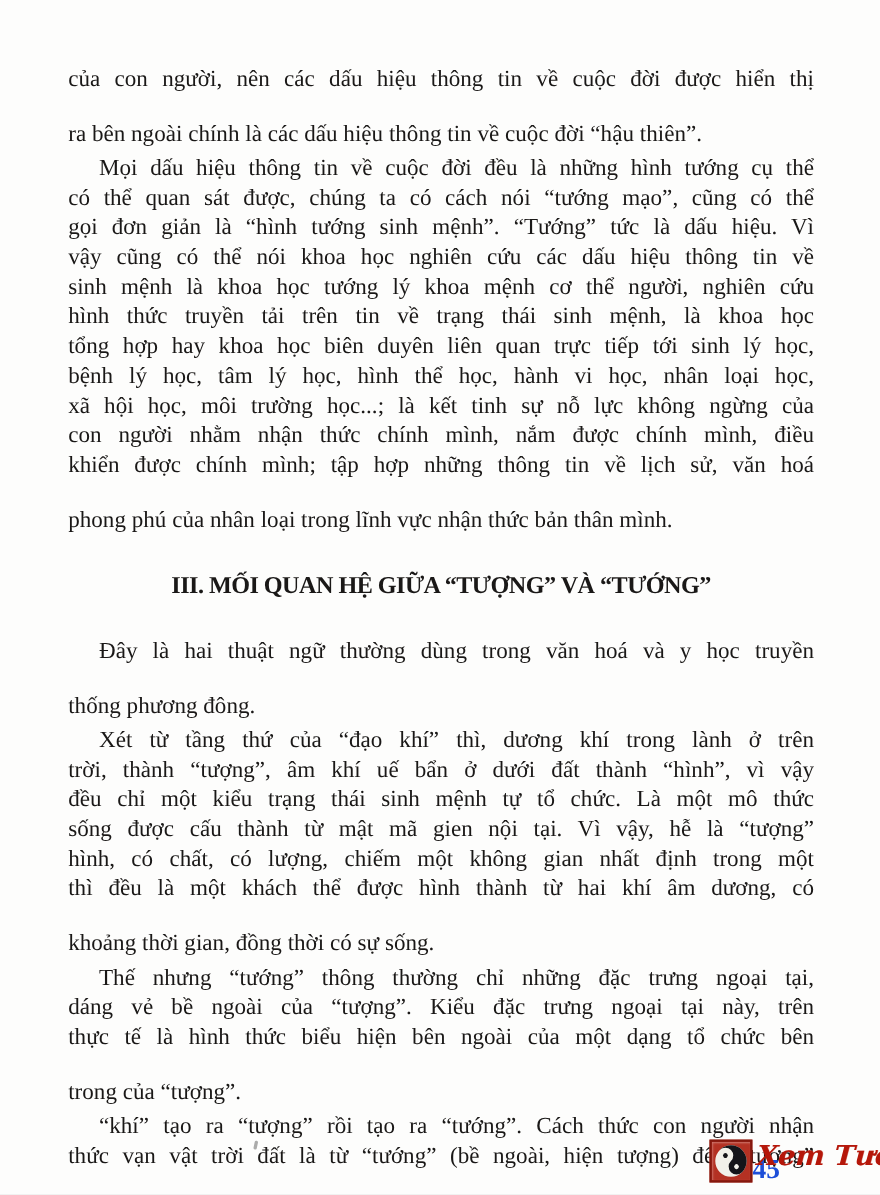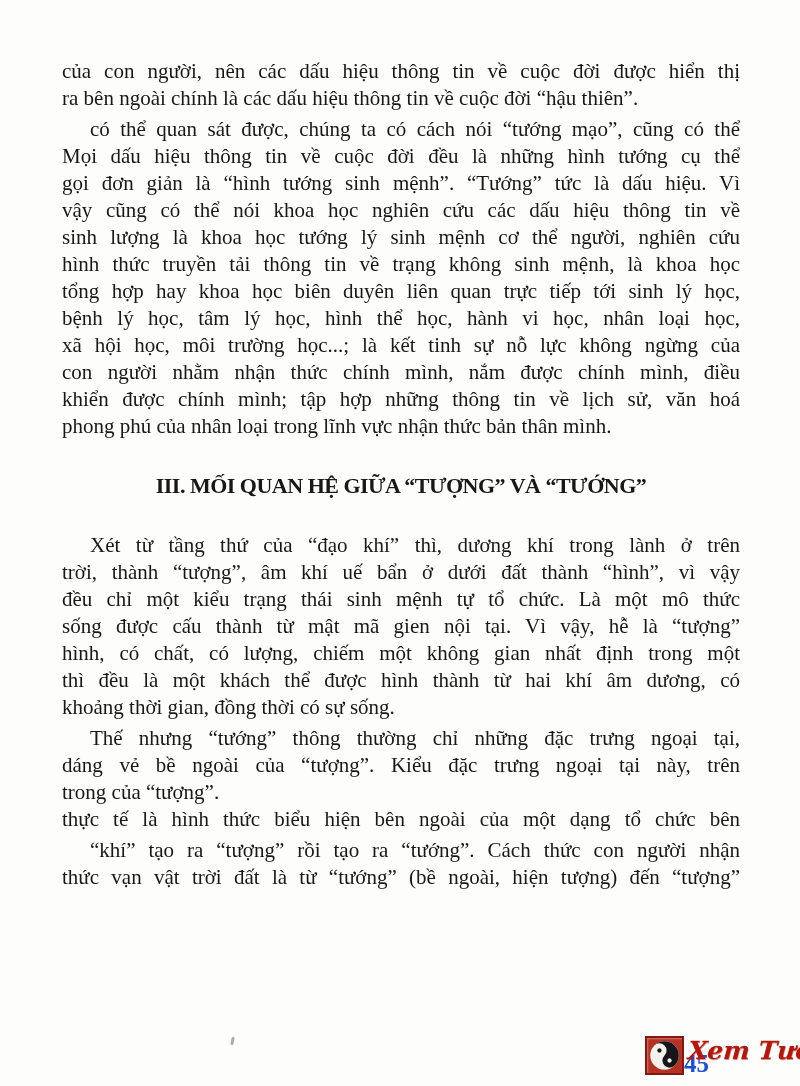--- a/index.html
+++ b/index.html
@@ -22,21 +22,21 @@
   }
   .para { margin: 0 0 4px 0; }
   .line {
     font-size: 21px;
     line-height: 27px;
     height: 27px;
     overflow: hidden;
     text-align: justify;
     text-align-last: justify;
   }
-  .line.last { text-align-last: left; }
+  .line.last { text-align-last: left; margin-top: 23px; }
   .para.indent .line:first-child { text-indent: 28px; }
   .heading {
     margin: 26px 0 26px 0;
     height: 40px;
     line-height: 40px;
     text-align: center;
     font-weight: bold;
     font-size: 22px;
     letter-spacing: -0.5px;
     white-space: nowrap;
@@ -106,50 +106,54 @@
 
 <div class="page">
 
   <div class="text-col">
     <div id="paras-top">
         <div class="para">
           <div class="line">của con người, nên các dấu hiệu thông tin về cuộc đời được hiển thị</div>
           <div class="line last">ra bên ngoài chính là các dấu hiệu thông tin về cuộc đời “hậu thiên”.</div>
         </div>
         <div class="para indent">
+          <div class="line">Mọi dấu hiệu thông tin về cuộc đời đều là những hình tướng cụ thể</div>
           <div class="line">có thể quan sát được, chúng ta có cách nói “tướng mạo”, cũng có thể</div>
-          <div class="line">Mọi dấu hiệu thông tin về cuộc đời đều là những hình tướng cụ thể</div>
           <div class="line">gọi đơn giản là “hình tướng sinh mệnh”. “Tướng” tức là dấu hiệu. Vì</div>
           <div class="line">vậy cũng có thể nói khoa học nghiên cứu các dấu hiệu thông tin về</div>
-          <div class="line">sinh lượng là khoa học tướng lý sinh mệnh cơ thể người, nghiên cứu</div>
-          <div class="line">hình thức truyền tải thông tin về trạng không sinh mệnh, là khoa học</div>
+          <div class="line">sinh mệnh là khoa học tướng lý khoa mệnh cơ thể người, nghiên cứu</div>
+          <div class="line">hình thức truyền tải trên tin về trạng thái sinh mệnh, là khoa học</div>
           <div class="line">tổng hợp hay khoa học biên duyên liên quan trực tiếp tới sinh lý học,</div>
           <div class="line">bệnh lý học, tâm lý học, hình thể học, hành vi học, nhân loại học,</div>
           <div class="line">xã hội học, môi trường học...; là kết tinh sự nỗ lực không ngừng của</div>
           <div class="line">con người nhằm nhận thức chính mình, nắm được chính mình, điều</div>
           <div class="line">khiển được chính mình; tập hợp những thông tin về lịch sử, văn hoá</div>
           <div class="line last">phong phú của nhân loại trong lĩnh vực nhận thức bản thân mình.</div>
         </div>
       </div>
     <div class="heading">III. MỐI QUAN HỆ GIỮA “TƯỢNG” VÀ “TƯỚNG”</div>
     <div id="paras-bottom">
+        <div class="para indent">
+          <div class="line">Đây là hai thuật ngữ thường dùng trong văn hoá và y học truyền</div>
+          <div class="line last">thống phương đông.</div>
+        </div>
         <div class="para indent">
           <div class="line">Xét từ tầng thứ của “đạo khí” thì, dương khí trong lành ở trên</div>
           <div class="line">trời, thành “tượng”, âm khí uế bẩn ở dưới đất thành “hình”, vì vậy</div>
           <div class="line">đều chỉ một kiểu trạng thái sinh mệnh tự tổ chức. Là một mô thức</div>
           <div class="line">sống được cấu thành từ mật mã gien nội tại. Vì vậy, hễ là “tượng”</div>
           <div class="line">hình, có chất, có lượng, chiếm một không gian nhất định trong một</div>
           <div class="line">thì đều là một khách thể được hình thành từ hai khí âm dương, có</div>
           <div class="line last">khoảng thời gian, đồng thời có sự sống.</div>
         </div>
         <div class="para indent">
           <div class="line">Thế nhưng “tướng” thông thường chỉ những đặc trưng ngoại tại,</div>
           <div class="line">dáng vẻ bề ngoài của “tượng”. Kiểu đặc trưng ngoại tại này, trên</div>
+          <div class="line">thực tế là hình thức biểu hiện bên ngoài của một dạng tổ chức bên</div>
           <div class="line last">trong của “tượng”.</div>
-          <div class="line">thực tế là hình thức biểu hiện bên ngoài của một dạng tổ chức bên</div>
         </div>
         <div class="para indent">
           <div class="line">“khí” tạo ra “tượng” rồi tạo ra “tướng”. Cách thức con người nhận</div>
           <div class="line">thức vạn vật trời đất là từ “tướng” (bề ngoài, hiện tượng) đến “tượng”</div>
         </div>
       </div>
   </div>
 
   <span class="artifact"></span>
   <div class="edge-shade"></div>

